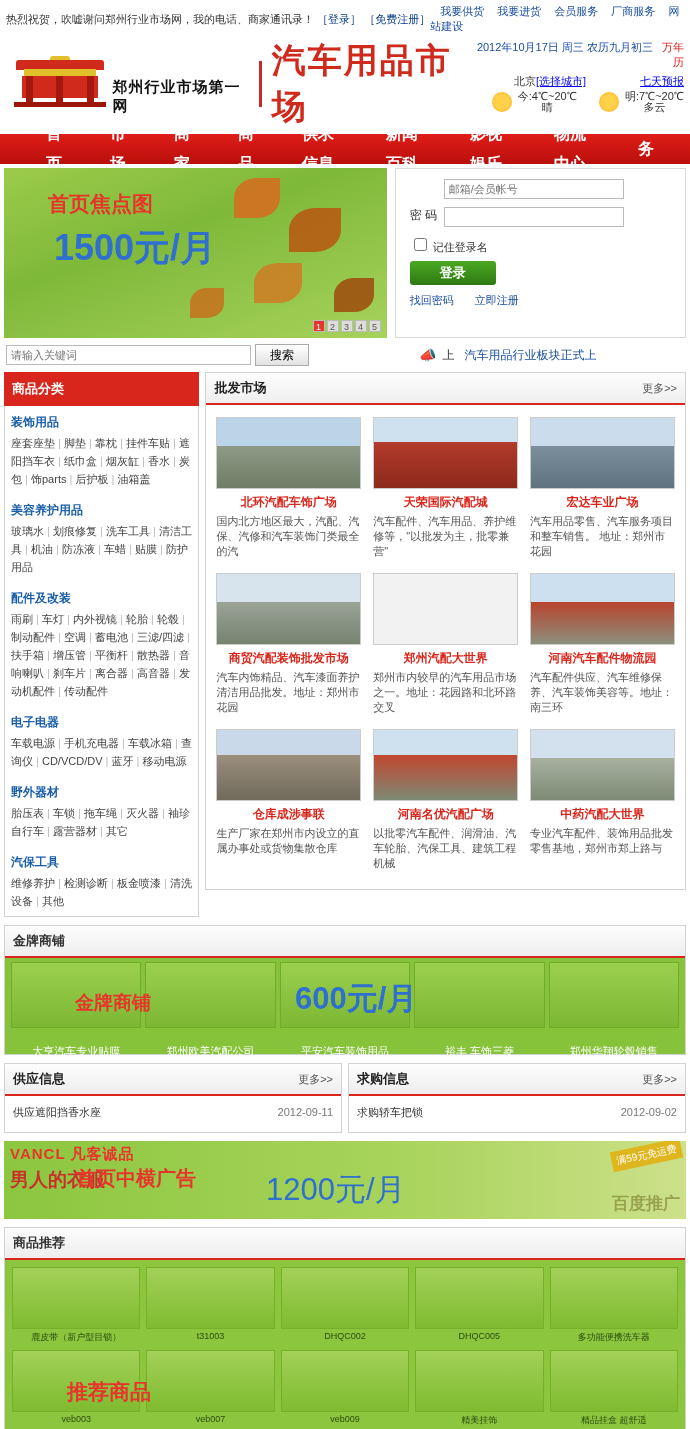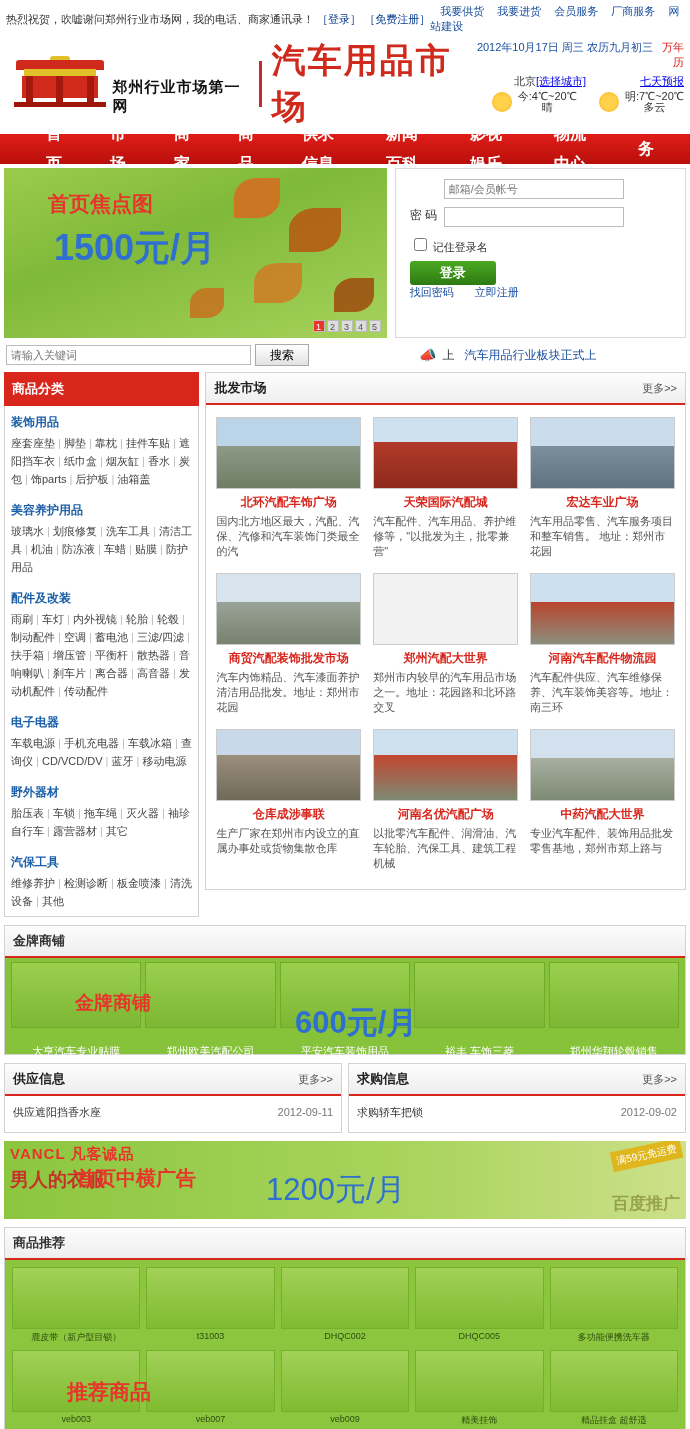--- a/index.html
+++ b/index.html
@@ -76,21 +76,21 @@
   .login .line { display:flex; align-items:flex-start; margin-bottom:8px;}
   .login label { width:34px; font-size:12px; color:#333;}
   .login input[type=text], .login input[type=password] {
     width: 180px; height:20px; border:1px solid #bbb; padding:1px 4px; font-size:11px; color:#999;
   }
   .login .chk { font-size:11px; color:#333; margin: 4px 0 6px 0;}
   .login .btn {
     width: 86px; height: 24px; background: linear-gradient(#4aa822,#2e7a12); border:none;
     color:#fff; font-size:13px; font-weight:bold; border-radius:3px; cursor:pointer;
   }
-  .login .links { font-size:11px;}
+  .login .links { margin-top:8px; font-size:11px;}
   .login .links a { color:#1a4fa0; text-decoration:none; margin-right:18px;}
 
   
   .searchrow { display:flex; align-items:center; padding: 6px 6px; }
   .searchrow input {
     width: 245px; height:20px; border:1px solid #bbb; padding: 1px 4px; font-size:11px; color:#999;
   }
   .searchrow .sbtn {
     width:54px; height:22px; margin-left:4px; border:1px solid #aaa; background:linear-gradient(#fff,#e2e2e2);
     font-size:12px; cursor:pointer;
@@ -129,21 +129,21 @@
   .cell .cdesc { font-size:11px; color:#555; line-height:15px;}
 
   
   .goldbox { margin: 8px 4px 0 4px; border:1px solid #d2d2d2;}
   .goldhead { background:linear-gradient(#fdfdfd,#eee); border-bottom:2px solid #d9261c; padding:6px 8px; font-size:13px; font-weight:bold;}
   .goldstrip { position:relative; background:#86c23a; height:96px; display:flex; align-items:flex-start; padding:4px;}
   .goldstrip .shop { flex:1; text-align:center; margin:0 2px;}
   .goldstrip .shop .pic { height:66px; background:linear-gradient(#9bd04f,#7cb733); border:1px solid #72ab2c;}
   .goldstrip .shop .nm { font-size:11px; color:#fff; margin-top:16px;}
   .goldstrip .ov1 { position:absolute; left:70px; top:32px; color:#e8352c; font-size:19px; font-weight:bold;}
-  .goldstrip .ov2 { position:absolute; left:290px; top:20px; color:#2f6fd0; font-size:31px; font-weight:bold;margin-top:24px;}
+  .goldstrip .ov2 { position:absolute; left:290px; top:20px; color:#2f6fd0; font-size:31px; font-weight:bold;}
 
   
   .two { display:flex; margin: 8px 4px 0 4px; }
   .two .panel { width: 50%; }
   .two .panel + .panel { margin-left:6px; }
   .infolist { padding: 6px 8px 10px 8px; }
   .inforow { display:flex; justify-content:space-between; font-size:11px; color:#333; line-height:20px;}
   .inforow .nm { color:#333;}
   .inforow .dt { color:#777;}
 

